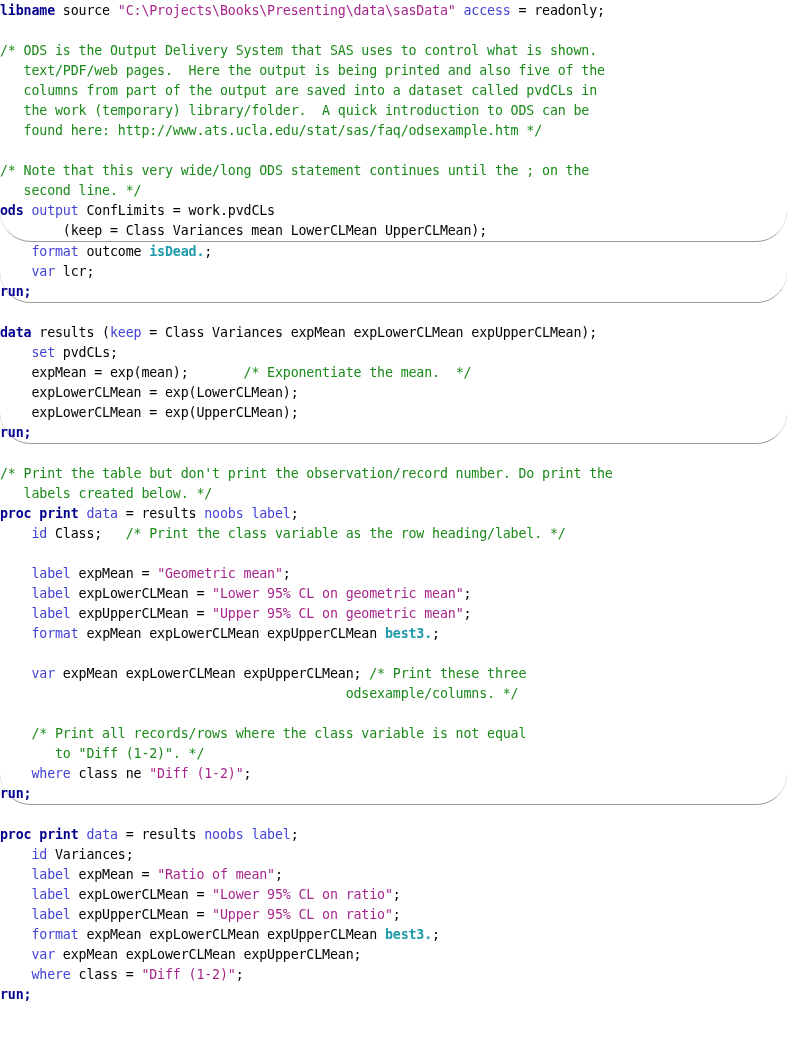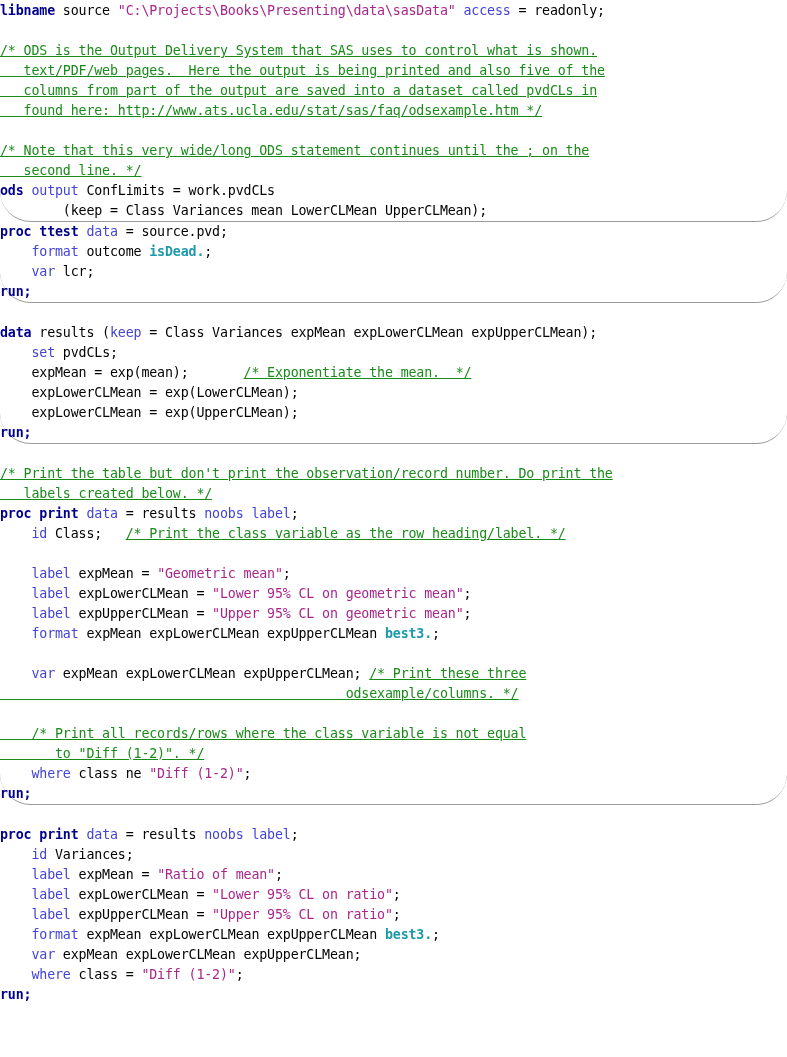--- a/index.html
+++ b/index.html
@@ -31,43 +31,43 @@
     white-space: pre;
     height: 20px;
     line-height: 20px;
     letter-spacing: -0.15px;
   }
   .blank { height: 20px; }
   
   .tok-plain    { color: #000000; }
   .tok-proc     { color: #00008b; font-weight: bold; }
   .tok-stmt     { color: #4343d6; }
-  .tok-comment  { color: #1a8a1a; text-decoration: underline; }
+  .tok-comment  { color: #1a8a1a; }
   .tok-string   { color: #a8268c; }
   .tok-format   { color: #1d9aaa; font-weight: bold; }
 </style>
 </head>
 <body>
 
 <div id="code-listing">
     <div class="block">
       <div class="line"><span class="tok-proc">libname </span><span class="tok-plain">source </span><span class="tok-string">"C:\Projects\Books\Presenting\data\sasData"</span><span class="tok-plain"> </span><span class="tok-stmt">access</span><span class="tok-plain"> = readonly;</span></div>
       <div class="line blank"></div>
       <div class="line"><span class="tok-comment">/* ODS is the Output Delivery System that SAS uses to control what is shown.</span></div>
       <div class="line"><span class="tok-comment">   text/PDF/web pages.  Here the output is being printed and also five of the</span></div>
       <div class="line"><span class="tok-comment">   columns from part of the output are saved into a dataset called pvdCLs in</span></div>
+      <div class="line"><span class="tok-comment">   the work (temporary) library/folder.  A quick introduction to ODS can be</span></div>
       <div class="line"><span class="tok-comment">   found here: http://www.ats.ucla.edu/stat/sas/faq/odsexample.htm */</span></div>
       <div class="line blank"></div>
       <div class="line"><span class="tok-comment">/* Note that this very wide/long ODS statement continues until the ; on the</span></div>
       <div class="line"><span class="tok-comment">   second line. */</span></div>
       <div class="line"><span class="tok-proc">ods </span><span class="tok-stmt">output</span><span class="tok-plain"> ConfLimits = work.pvdCLs</span></div>
       <div class="line"><span class="tok-plain">        (keep = Class Variances mean LowerCLMean UpperCLMean);</span></div>
     </div>
     <div class="block">
-      <div class="line"><span class="tok-proc">proc ttest </span><span class="tok-stmt">data</span><span class="tok-plain"> = source.pvd;</span></div>
       <div class="line"><span class="tok-stmt">    format</span><span class="tok-plain"> outcome </span><span class="tok-format">isDead.</span><span class="tok-plain">;</span></div>
       <div class="line"><span class="tok-stmt">    var</span><span class="tok-plain"> lcr;</span></div>
       <div class="line"><span class="tok-proc">run;</span></div>
     </div>
     <div class="block">
       <div class="line blank"></div>
       <div class="line"><span class="tok-proc">data </span><span class="tok-plain">results (</span><span class="tok-stmt">keep</span><span class="tok-plain"> = Class Variances expMean expLowerCLMean expUpperCLMean);</span></div>
       <div class="line"><span class="tok-stmt">    set</span><span class="tok-plain"> pvdCLs;</span></div>
       <div class="line"><span class="tok-plain">    expMean = exp(mean);       </span><span class="tok-comment">/* Exponentiate the mean.  */</span></div>
       <div class="line"><span class="tok-plain">    expLowerCLMean = exp(LowerCLMean);</span></div>

